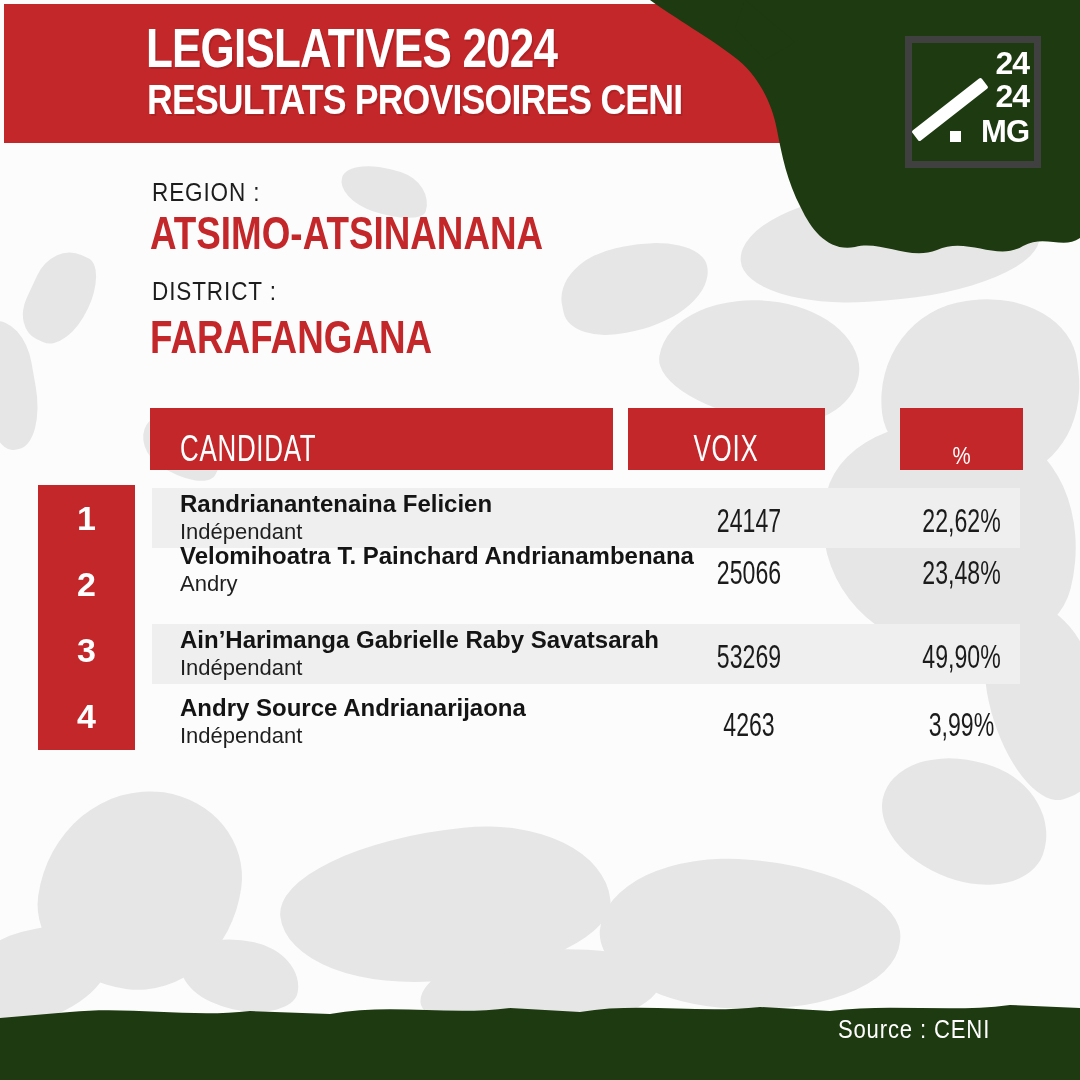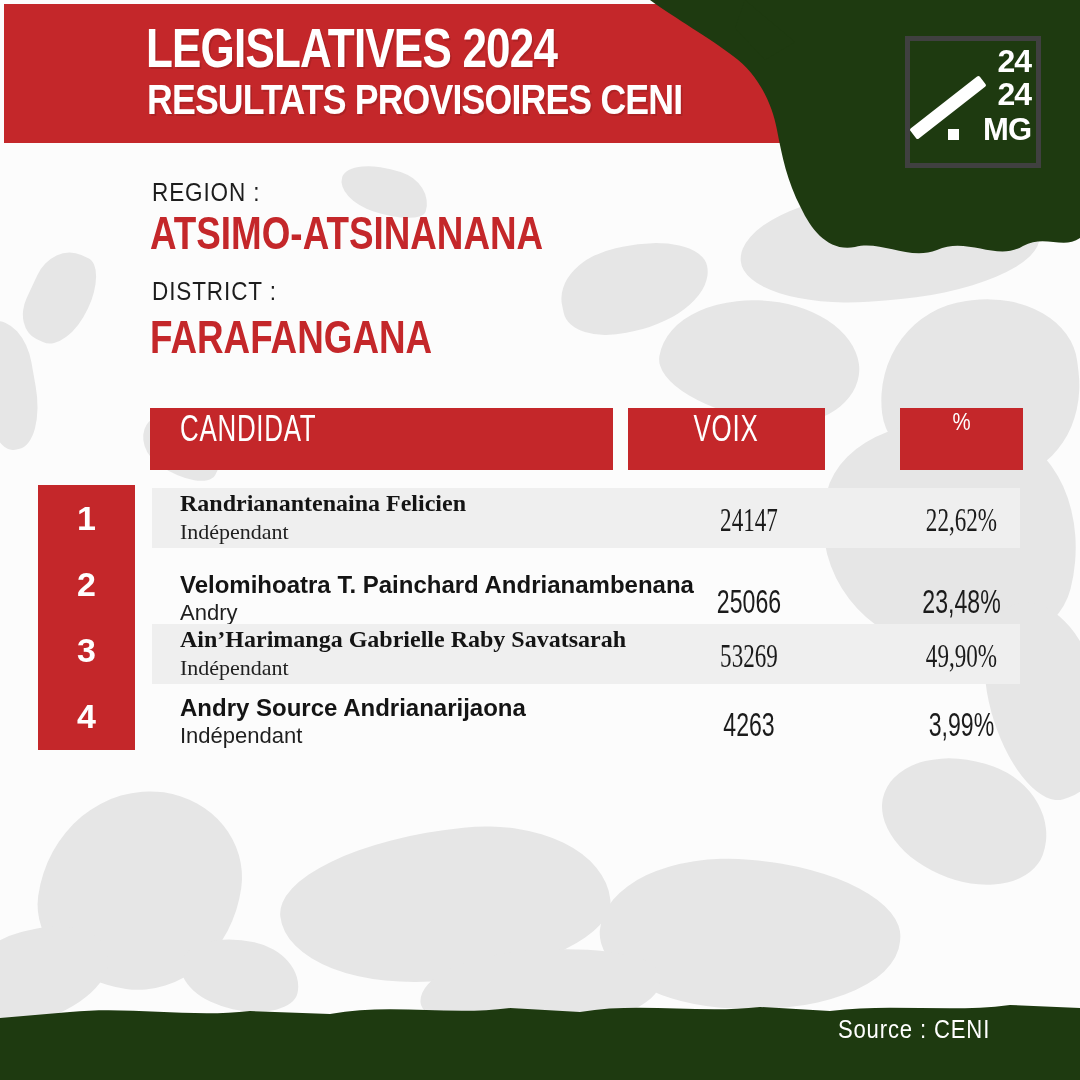--- a/index.html
+++ b/index.html
@@ -35,21 +35,21 @@
     letter-spacing:-1px;white-space:nowrap;transform:scaleX(0.85);transform-origin:left center;
     text-shadow:2px 2px 0 rgba(0,0,0,0.12);
   }
 
   
   .green-brush{position:absolute;left:615px;top:0;width:465px;height:268px;z-index:4;}
 
   
   .logo{
     position:absolute;left:905px;top:36px;width:136px;height:132px;z-index:5;
-    border:5px solid #404040;
+    border:7px solid #404040;
   }
   .logo-inner{position:relative;width:100%;height:100%;overflow:hidden;}
   .logo-line{position:absolute;right:5px;color:#fff;font-weight:bold;line-height:1;letter-spacing:-1px;}
   .logo-top{top:4px;font-size:32px;}
   .logo-mid{top:37px;font-size:32px;}
   .logo-mg{top:73px;font-size:31px;}
   .logo-slash{position:absolute;left:-6px;top:60px;width:88px;height:13px;background:#fff;transform:rotate(-38deg);border-radius:2px;}
   .logo-dot{position:absolute;left:38px;top:88px;width:11px;height:11px;background:#fff;}
 
   
@@ -61,42 +61,42 @@
     position:absolute;left:150px;color:var(--accent-red);font-size:46px;font-weight:bold;
     z-index:3;white-space:nowrap;transform:scaleX(0.80);transform-origin:left center;letter-spacing:0;
   }
   .region-label{top:178px;}
   .region-value{top:206px;}
   .district-label{top:277px;}
   .district-value{top:310px;}
 
   
   .th{position:absolute;top:408px;height:62px;background:var(--accent-red);z-index:3;
-      display:flex;align-items:flex-start;color:#fff;}
+      display:flex;align-items:flex-end;color:#fff;}
   .th-candidat{left:150px;width:463px;}
   .th-candidat span{font-size:36px;font-weight:400;letter-spacing:1px;margin-left:30px;
       transform:scaleX(0.72);transform-origin:left center;white-space:nowrap;}
   .th-voix{left:628px;width:197px;justify-content:center;}
   .th-voix span{font-size:36px;font-weight:400;letter-spacing:1px;
       transform:scaleX(0.72);transform-origin:center;white-space:nowrap;}
   .th-pct{left:900px;width:123px;justify-content:center;}
   .th-pct span{font-size:24px;font-weight:400;transform:scaleX(0.85);transform-origin:center;}
 
   
   .rank-col{
     position:absolute;left:38px;top:485px;width:97px;height:265px;background:var(--accent-red);
     z-index:3;display:flex;flex-direction:column;
   }
   .rank-cell{flex:1;display:flex;align-items:center;justify-content:center;
     color:#fff;font-size:34px;font-weight:bold;}
 
   
   .row{position:absolute;left:152px;width:868px;height:60px;z-index:3;}
-  .row.alt{background:var(--row-alt-bg);font-family:Liberation Serif, serif;}
-  .row-1{top:488px;} .row-2{top:569px;} .row-3{top:624px;} .row-4{top:692px;}
+  .row.alt{background:var(--row-alt-bg);}
+  .row-1{top:488px;} .row-2{top:540px;} .row-3{top:624px;} .row-4{top:692px;}
   .cand-name{position:absolute;left:28px;top:2px;font-size:24px;font-weight:bold;
     color:#141414;white-space:nowrap;letter-spacing:0;}
   .cand-party{position:absolute;left:28px;top:31px;font-size:22px;font-weight:400;color:#1f1f1f;}
   .cand-votes{position:absolute;left:476px;width:242px;top:13px;text-align:center;
     font-size:34px;font-weight:400;color:#1b1b1b;transform:scaleX(0.68);transform-origin:center;}
   .cand-pct{position:absolute;left:748px;width:123px;top:13px;text-align:center;
     font-size:34px;font-weight:400;color:#1b1b1b;transform:scaleX(0.68);transform-origin:center;}
 
   
   .footer-band{position:absolute;left:0;bottom:0;width:1080px;height:82px;z-index:4;}

